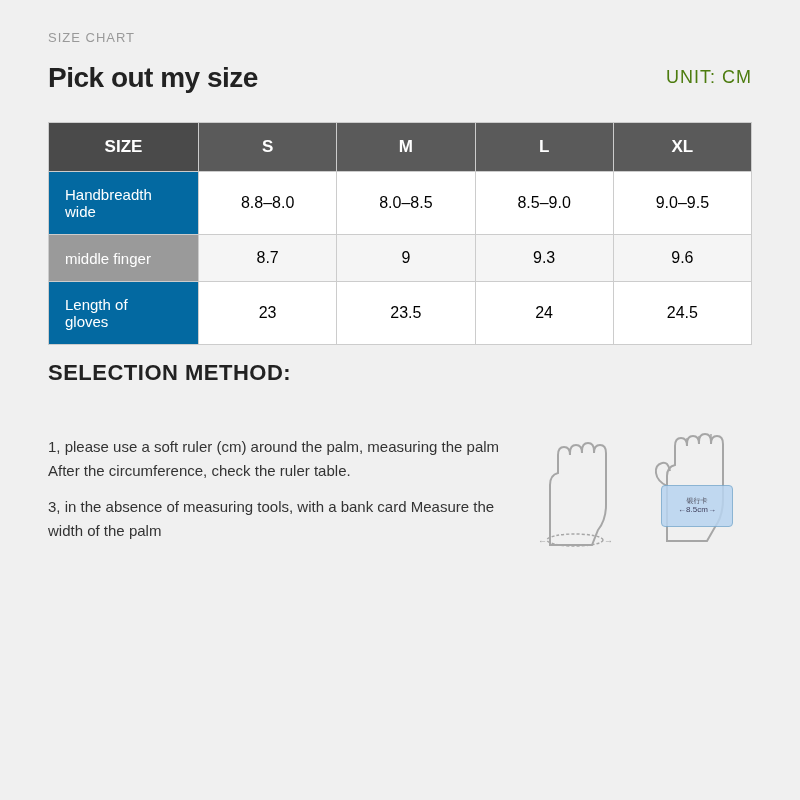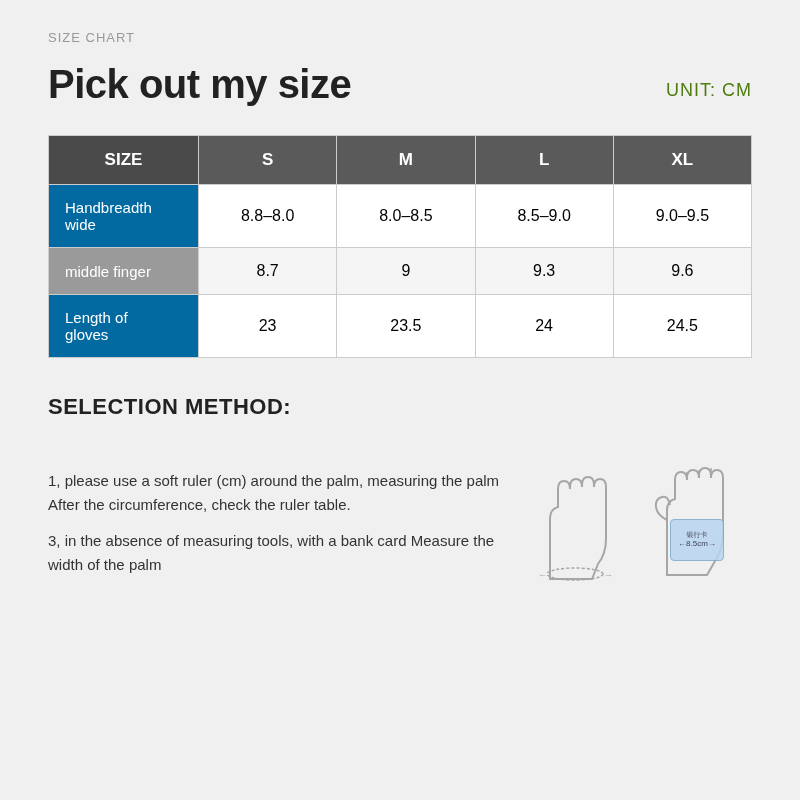--- a/index.html
+++ b/index.html
@@ -24,38 +24,38 @@
       margin-bottom: 17px;
       font-weight: 500;
     }
     .header-row {
       display: flex;
       justify-content: space-between;
       align-items: flex-end;
       margin-bottom: 28px;
     }
     .main-title {
-      font-size: 40px;
+      font-size: 28px;
       font-weight: 700;
       color: #222;
       letter-spacing: -0.5px;
     }
     .unit-label {
       font-size: 18px;
       color: #4d7c0f;
       font-weight: 400;
       letter-spacing: 1px;
       padding-bottom: 6px;
     }
 
     
     .size-table {
       width: 100%;
       border-collapse: collapse;
-      margin-bottom: 36px;
+      margin-bottom: 15px;
     }
     .size-table th, .size-table td {
       border: 1px solid #ccc;
       text-align: center;
       padding: 14px 10px;
       font-size: 16px;
     }
     
     .size-table thead tr th {
       background-color: #5a5a5a;
@@ -203,21 +203,21 @@
             <line x1="45" y1="23" x2="45" y2="17" stroke="#888" stroke-width="1.5"></line>
             <line x1="57" y1="21" x2="57" y2="15" stroke="#888" stroke-width="1.5"></line>
             <line x1="69" y1="21" x2="69" y2="13" stroke="#888" stroke-width="1.5"></line>
           </svg>
           
           <div style="
             position: absolute;
             bottom: 28px;
             left: 50%;
             transform: translateX(-50%);
-            width: 54px;
+            width: 72px;
             height: 42px;
             background: #b8d4f0;
             border: 1px solid #7aaace;
             border-radius: 4px;
             display: flex;
             flex-direction: column;
             align-items: center;
             justify-content: center;
             font-size: 7px;
             color: #334;

